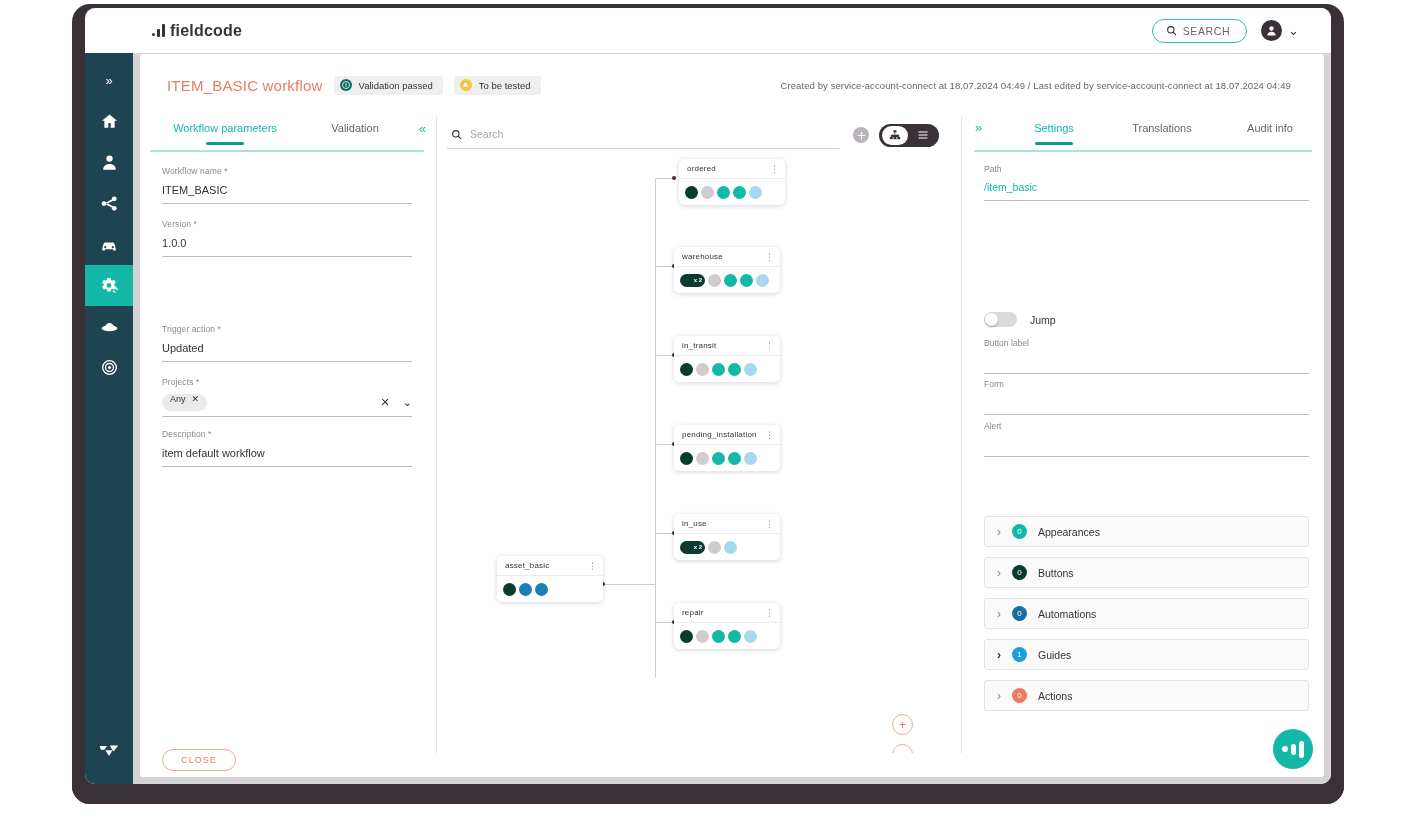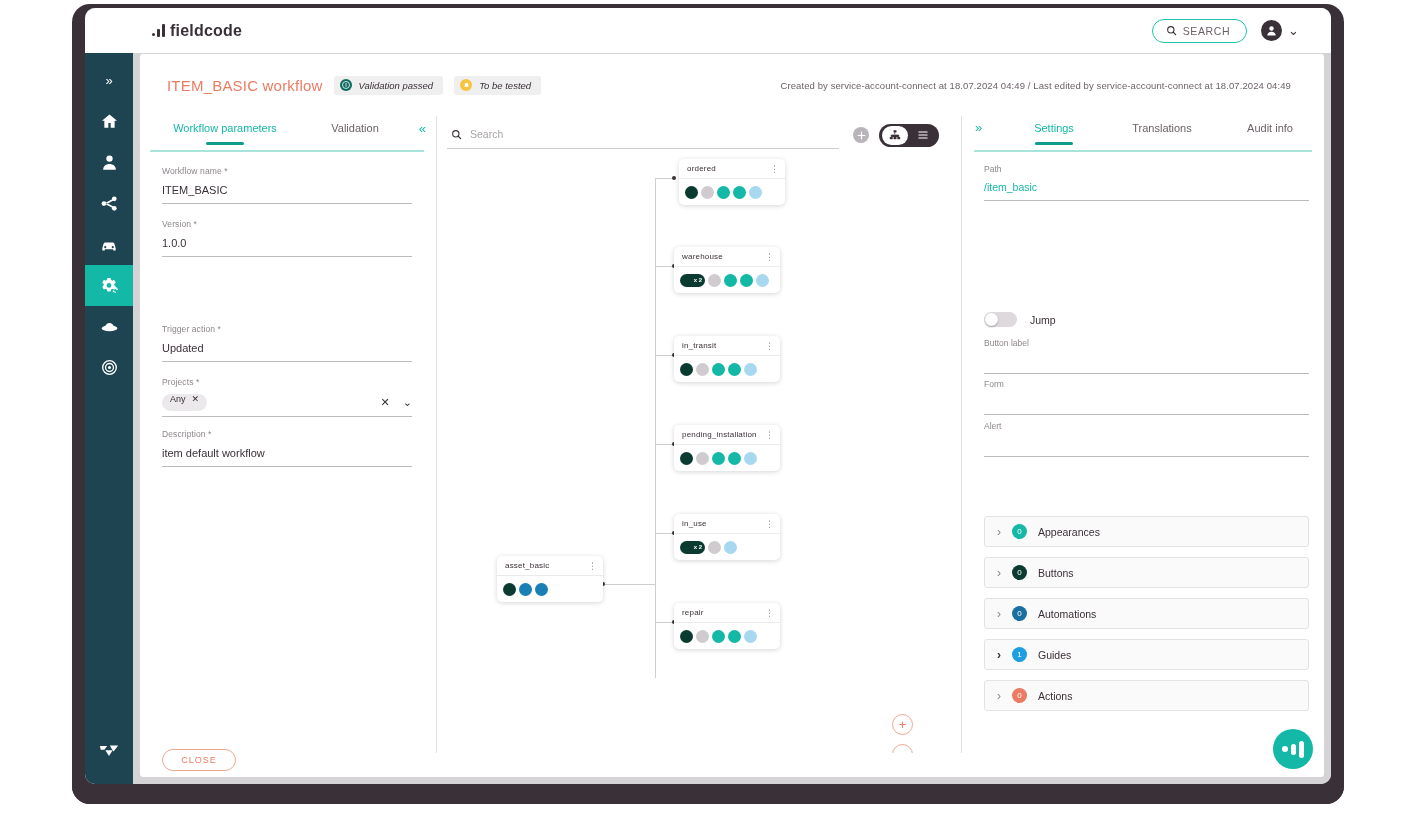--- a/index.html
+++ b/index.html
@@ -104,21 +104,21 @@
   
   #wf-header {
     position: absolute; left: 0; top: 0; width: 100%; height: 62px;
     display: flex; align-items: center; padding: 0 33px 0 27px;
   }
   #wf-title { color: #ea7c62; font-size: 15px; letter-spacing: .2px; }
   .chip {
     display: inline-flex; align-items: center; gap: 7px;
     background: #f0eff0; border-radius: 3px;
     height: 19px; padding: 0 10px 0 6px;
-    font-size: 9.5px; color: #3a3038; margin-left: 11px; font-style: italic;
+    font-size: 9.5px; color: #3a3038; margin-left: 11px;
   }
   .chip-ic { width: 12px; height: 12px; border-radius: 50%; display:flex; align-items:center; justify-content:center; }
   .chip-ic.validation { background: #0b6b5e; }
   .chip-ic.tested { background: #f5c542; }
   #wf-meta { margin-left: auto; font-size: 9.5px; color: #6b6269; letter-spacing: .1px; }
 
   
   #panes { position: absolute; left: 0; top: 62px; width: 100%; height: 637px; display: flex; }
   #pane-left   { width: 297px; border-right: 1px solid #e2e0e2; position: relative; }
   #pane-center { flex: 1; position: relative; border-right: 1px solid #e2e0e2; overflow: hidden; }

